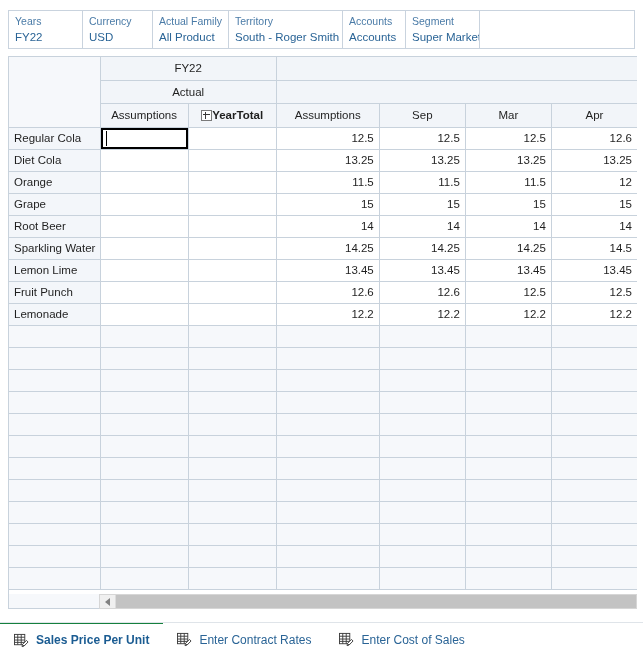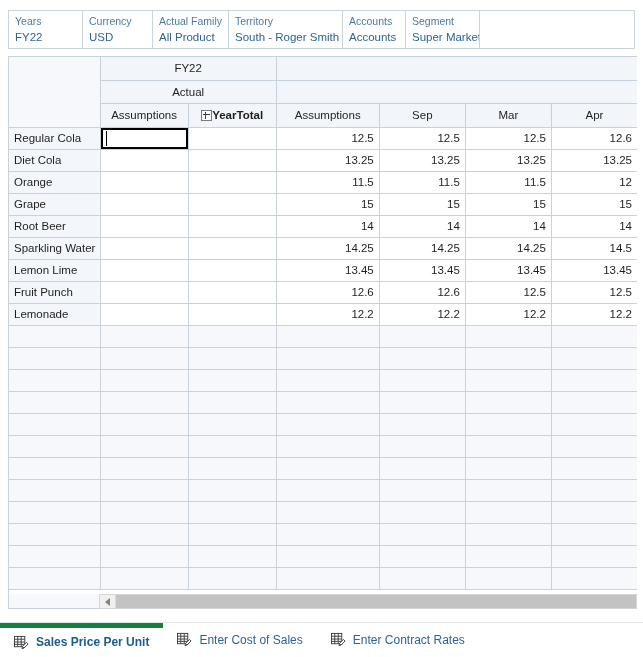--- a/index.html
+++ b/index.html
@@ -194,21 +194,21 @@
     height: 33px;
     padding: 0 14px;
     box-sizing: border-box;
     cursor: default;
   }
   .tab .label {
     font-size: 12px;
     color: #2a6496;
     white-space: nowrap;
   }
-  .tab.active { border-top: 5px solid #15803d; height: 33px; }
+  .tab.active { border-top: 1px solid #15803d; height: 33px; }
   .tab.active .label { color: #1b5c92; font-weight: bold; }
   .tab-icon {
     width: 15px; height: 15px;
     position: relative;
     flex: 0 0 auto;
   }
   .tab-icon svg { display: block; }
 </style>
 </head>
 <body>
@@ -508,32 +508,32 @@
             <rect x="0.5" y="1.5" width="11" height="11" fill="#ffffff" stroke="#3c3c3c" stroke-width="1"></rect>
             <line x1="0.5" y1="4.5" x2="11.5" y2="4.5" stroke="#3c3c3c" stroke-width="1"></line>
             <line x1="0.5" y1="7.5" x2="11.5" y2="7.5" stroke="#3c3c3c" stroke-width="1"></line>
             <line x1="0.5" y1="10.0" x2="11.5" y2="10.0" stroke="#3c3c3c" stroke-width="1"></line>
             <line x1="4.0" y1="1.5" x2="4.0" y2="12.5" stroke="#3c3c3c" stroke-width="1"></line>
             <line x1="7.7" y1="1.5" x2="7.7" y2="12.5" stroke="#3c3c3c" stroke-width="1"></line>
             <path d="M9 12.2 L13.3 7.9 L15 9.6 L10.7 13.9 L8.6 14.6 Z" fill="#ffffff" stroke="#3c3c3c" stroke-width="1" stroke-linejoin="round"></path>
             <line x1="9.1" y1="12.3" x2="10.6" y2="13.8" stroke="#3c3c3c" stroke-width="1"></line>
           </svg>
         </span>
-        <span class="label">Enter Cost of Sales</span>
+        <span class="label">Enter Contract Rates</span>
       </div>
       <div class="tab">
         <span class="tab-icon">
           <svg viewBox="0 0 16 16" width="15" height="15">
             <rect x="0.5" y="1.5" width="11" height="11" fill="#ffffff" stroke="#3c3c3c" stroke-width="1"></rect>
             <line x1="0.5" y1="4.5" x2="11.5" y2="4.5" stroke="#3c3c3c" stroke-width="1"></line>
             <line x1="0.5" y1="7.5" x2="11.5" y2="7.5" stroke="#3c3c3c" stroke-width="1"></line>
             <line x1="0.5" y1="10.0" x2="11.5" y2="10.0" stroke="#3c3c3c" stroke-width="1"></line>
             <line x1="4.0" y1="1.5" x2="4.0" y2="12.5" stroke="#3c3c3c" stroke-width="1"></line>
             <line x1="7.7" y1="1.5" x2="7.7" y2="12.5" stroke="#3c3c3c" stroke-width="1"></line>
             <path d="M9 12.2 L13.3 7.9 L15 9.6 L10.7 13.9 L8.6 14.6 Z" fill="#ffffff" stroke="#3c3c3c" stroke-width="1" stroke-linejoin="round"></path>
             <line x1="9.1" y1="12.3" x2="10.6" y2="13.8" stroke="#3c3c3c" stroke-width="1"></line>
           </svg>
         </span>
-        <span class="label">Enter Contract Rates</span>
+        <span class="label">Enter Cost of Sales</span>
       </div>
     </div>
 
 </div>
 
 </body></html>

